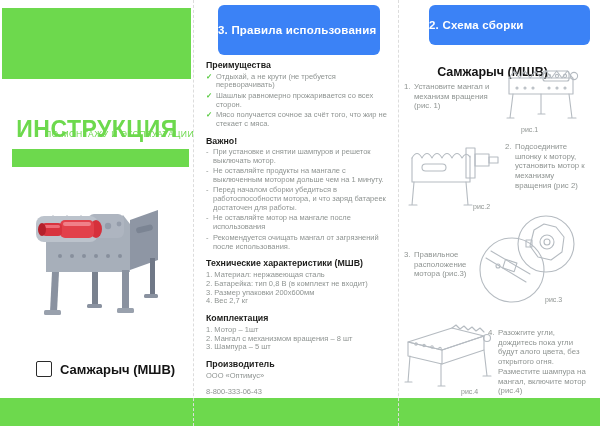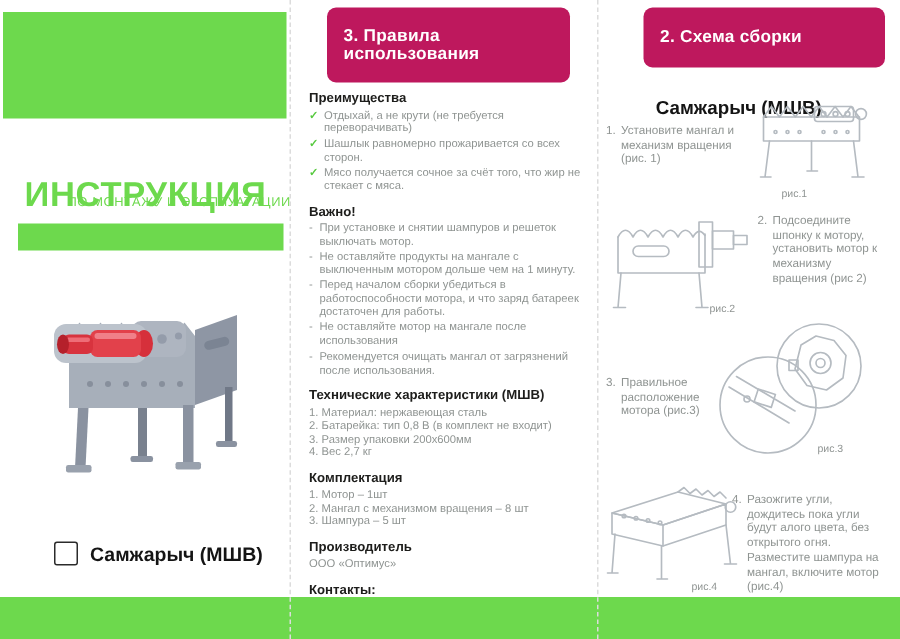--- a/index.html
+++ b/index.html
@@ -6,22 +6,22 @@
   .page{
     position:relative;width:600px;height:426px;background:#ffffff;overflow:hidden;
     font-family:"Liberation Sans",sans-serif;-webkit-font-smoothing:antialiased;
   }
   .abs{position:absolute;}
   
   .fold{position:absolute;top:0;height:426px;width:0;border-left:1px dashed #dcdcdc;}
   
   .green-block{background:#6dd94d;}
   .panel-header{
-    background:#be185d;border-radius:6px;color:#ffffff;font-weight:bold;
-    font-size:11.5px;display:flex;align-items:center;padding-left:11px;box-sizing:border-box;
+    background:#3b82f6;border-radius:6px;color:#ffffff;font-weight:bold;
+    font-size:11.5px;display:flex;align-items:center;box-sizing:border-box;
     letter-spacing:.2px;
   }
   .footer-bar{position:absolute;left:0;top:398px;width:600px;height:28px;background:#6dd94d;}
   
   .cover-title{
     position:absolute;left:0;top:100px;width:194px;text-align:center;
     color:#6dd94d;font-weight:800;font-size:23px;letter-spacing:.5px;margin-top:16px;
   }
   .cover-subtitle{
     position:absolute;left:0;top:129px;width:194px;text-align:right;
@@ -161,21 +161,20 @@
       <div class="body-line">2. Мангал с механизмом вращения – 8 шт</div>
       <div class="body-line">3. Шампура – 5 шт</div>
     </div>
 
     <div class="sec">
       <div class="sec-title">Производитель</div>
       <div class="body-line">ООО «Оптимус»</div>
     </div>
 
     <div class="sec">
-      <div class="sec-title">Контакты:</div>
       <div class="body-line">8-800-333-06-43</div>
     </div>
 
   </div>
 
   <div class="abs panel-header" style="left:429px;top:5px;width:161px;height:40px;">2. Схема сборки</div>
 
   <div class="asm-title">Самжарыч (МШВ)</div>
 
   <div class="step" style="left:404px;top:82px;width:102px;">

